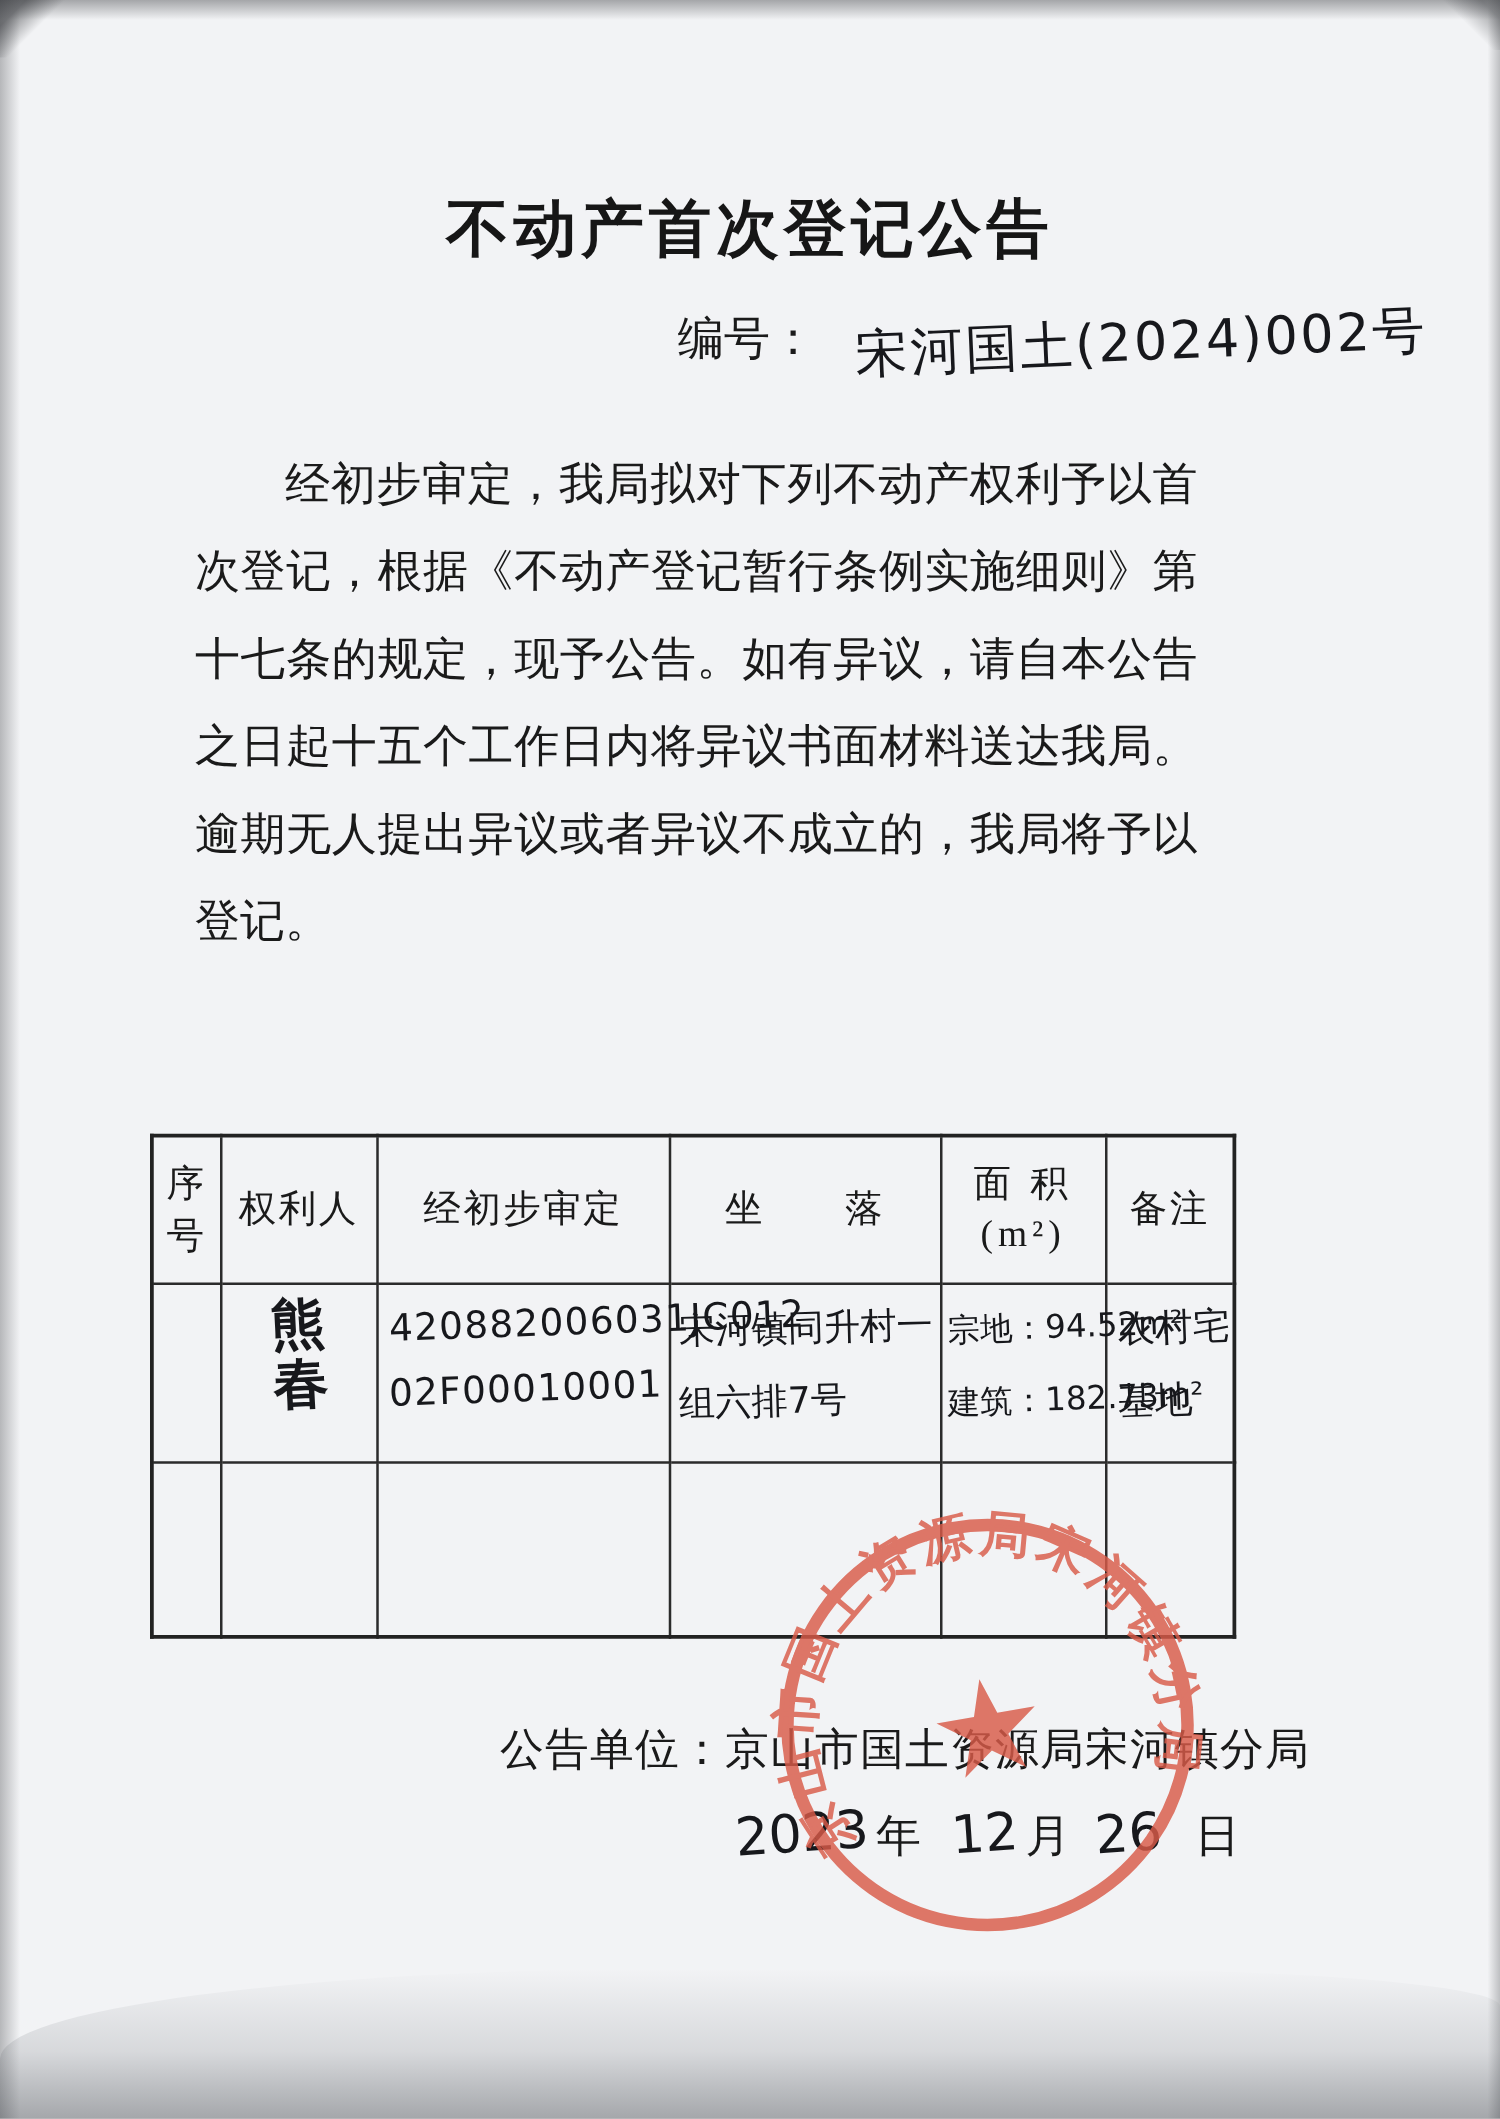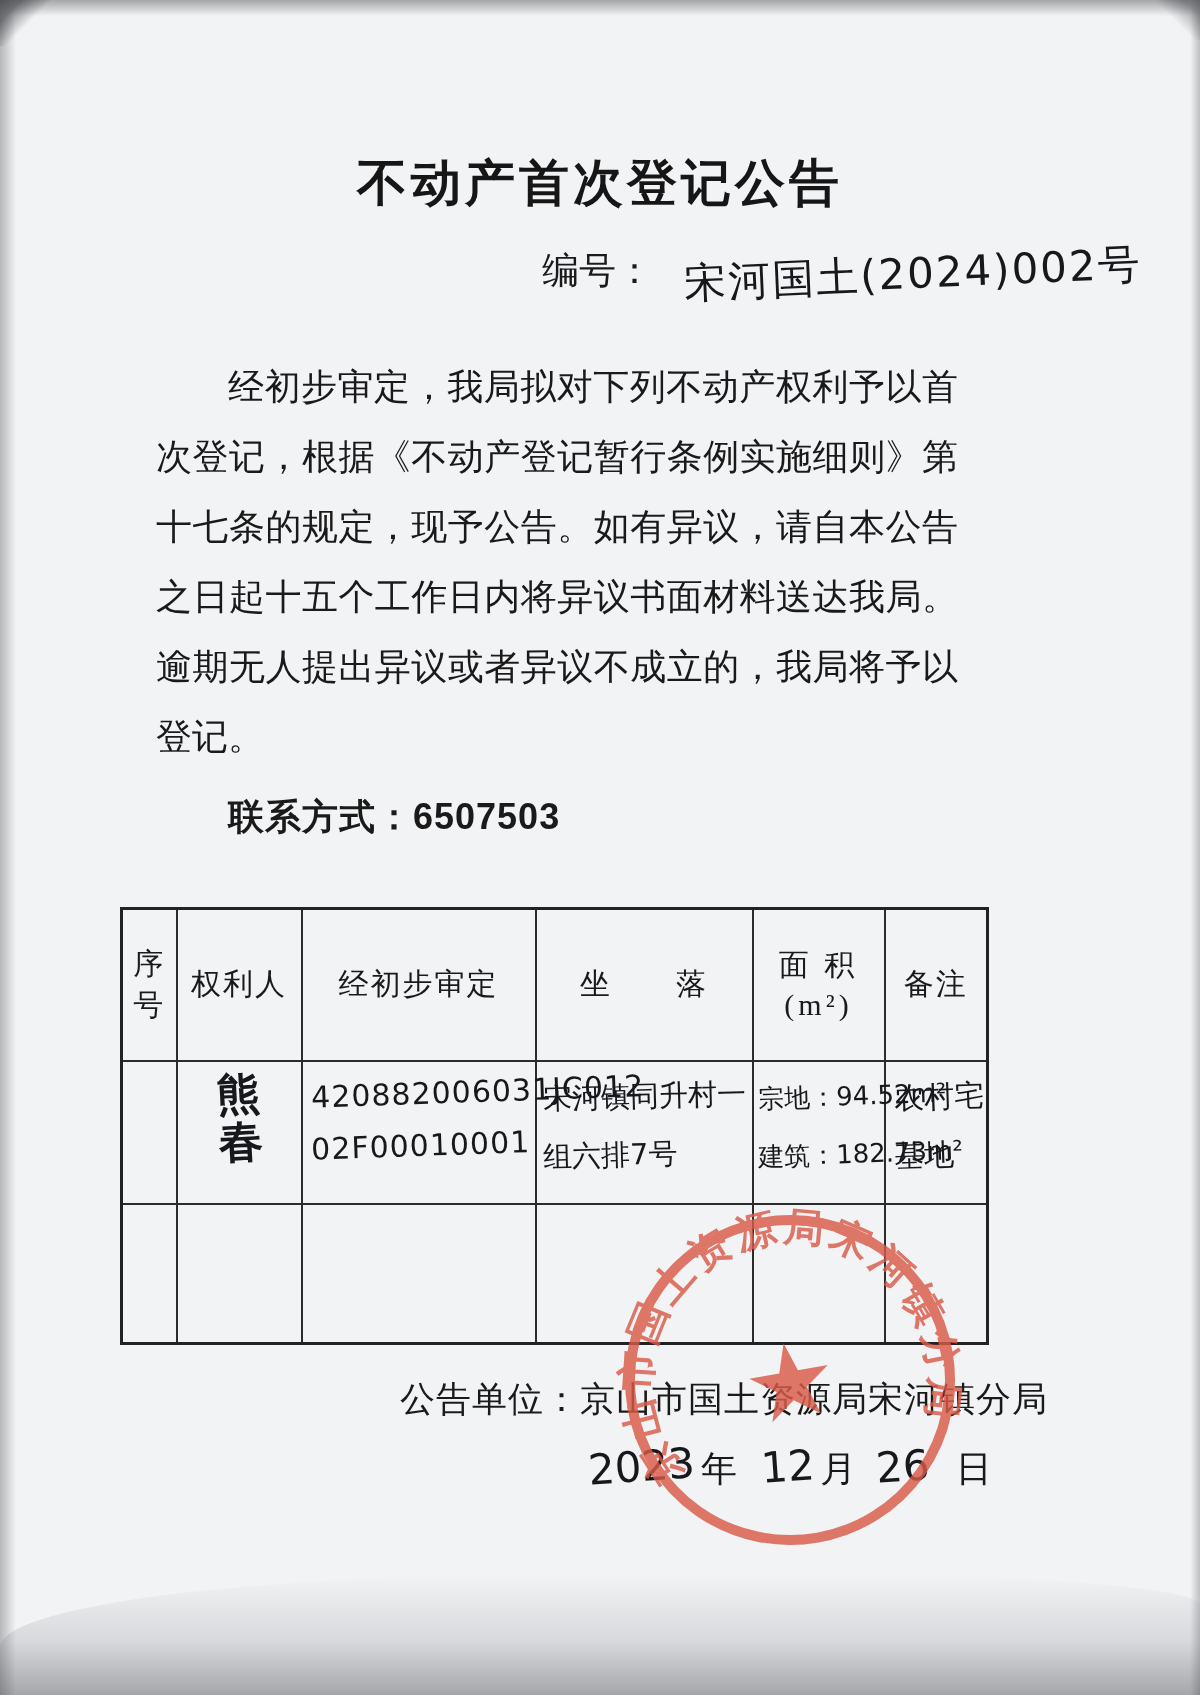--- a/index.html
+++ b/index.html
@@ -59,21 +59,21 @@
   .reg-table{
     position:absolute;left:120px;top:907px;
     border-collapse:collapse;table-layout:fixed;
     width:866px;
   }
   .reg-table td{
     border:2px solid #2b2b2b;
     text-align:center;vertical-align:middle;
     font-size:30px;padding:2px;overflow:visible;
   }
-  .reg-table tr.hdr{height:152px;}
+  .reg-table tr.hdr{height:118px;}
   .reg-table tr.r1{height:143px;}
   .reg-table tr.r2{height:140px;}
   .reg-table{border:3px solid #222;}
   .hdr td{letter-spacing:2px;}
   .area-hdr div{line-height:40px;letter-spacing:4px;}
   .cell-hand{vertical-align:top !important;text-align:left !important;}
   .owner-hand{
     font-size:44px;line-height:48px;white-space:pre-line;
     transform:rotate(-3deg);text-align:center;padding-top:6px;font-weight:bold;
   }
@@ -119,21 +119,20 @@
 
   <div class="doc-title">不动产首次登记公告</div>
 
   <div class="ref-line">
     <span>编号：</span>
     <span class="hand ref-value">宋河国土(2024)002号</span>
   </div>
 
   <div class="body-block">
     <p>经初步审定，我局拟对下列不动产权利予以首次登记，根据《不动产登记暂行条例实施细则》第十七条的规定，现予公告。如有异议，请自本公告之日起十五个工作日内将异议书面材料送达我局。逾期无人提出异议或者异议不成立的，我局将予以登记。</p>
-    <p class="strong-line">联系方式：6507503</p>
   </div>
 
   <table class="reg-table">
     <colgroup>
       <col style="width:55px">
         <col style="width:125px">
         <col style="width:234px">
       <col style="width:217px">
         <col style="width:132px">
         <col style="width:103px">

